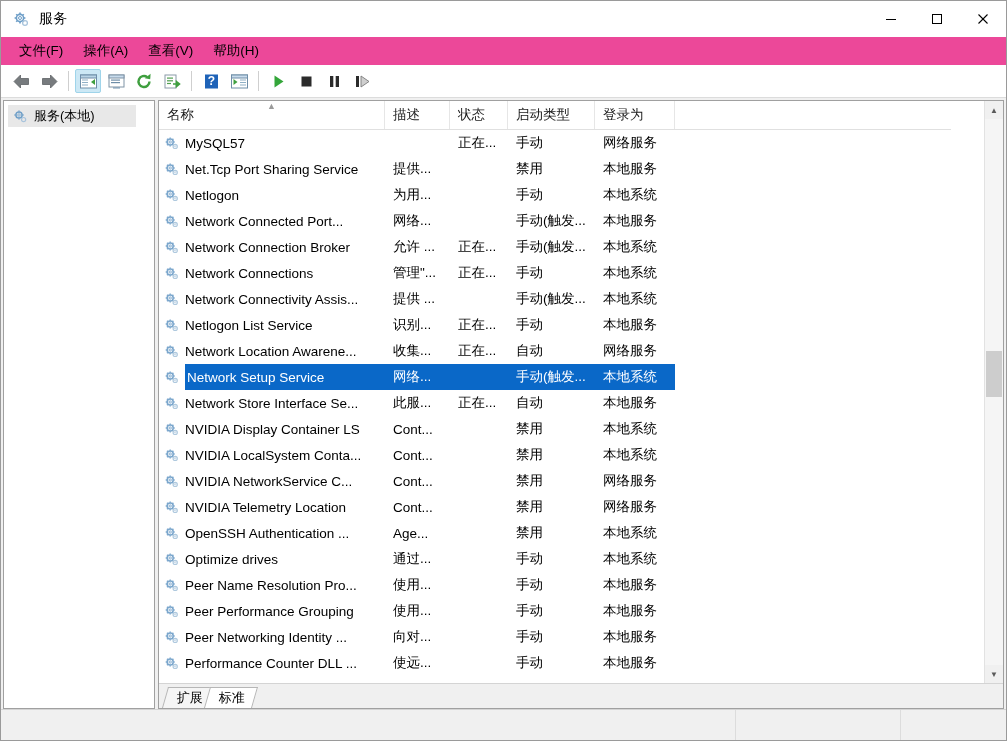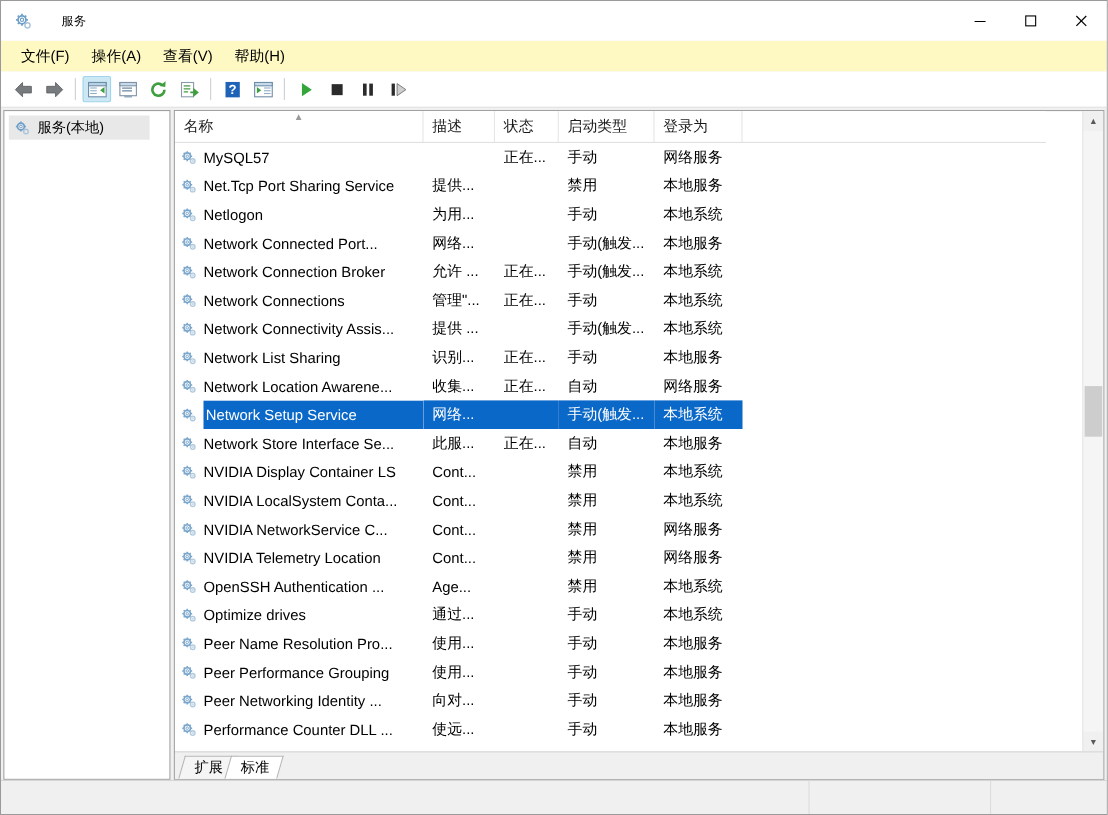--- a/index.html
+++ b/index.html
@@ -41,22 +41,22 @@
   }
   #title-icon {
     margin-left: 11px;
     width: 18px;
     height: 18px;
     display: flex;
     align-items: center;
     justify-content: center;
   }
   #title-text {
-    margin-left: 26px;
-    font-size: 11px;
+    margin-left: 9px;
+    font-size: 14px;
     color: #000;
     letter-spacing: .3px;
   }
   .caption-btns {
     position: absolute;
     right: 0; top: 0;
     height: 36px;
     display: flex;
   }
   .cap-btn {
@@ -66,21 +66,21 @@
     align-items: center;
     justify-content: center;
     background: transparent;
   }
   .cap-btn svg { display: block; }
 
   
   #menubar {
     height: 28px;
     min-height: 28px;
-    background: #fef9c3;
+    background: #ec4899;
     display: flex;
     align-items: center;
     padding-left: 8px;
     font-size: 13.5px;
   }
   .menu-item {
     padding: 3px 10px;
     color: #000;
     white-space: nowrap;
   }
@@ -738,21 +738,21 @@
     <line x1="9.5" y1="6" x2="10.7" y2="6"></line>
     <line x1="3.0" y1="2.8" x2="3.9" y2="3.7"></line>
     <line x1="8.5" y1="8.3" x2="9.4" y2="9.2"></line>
     <line x1="9.4" y1="2.8" x2="8.5" y2="3.7"></line>
     <line x1="3.9" y1="8.3" x2="3.0" y2="9.2"></line>
   </g>
   <circle cx="11.2" cy="10.4" r="2.1" fill="none" stroke="#afc9de" stroke-width="1.2"></circle>
   <circle cx="11.2" cy="10.4" r="0.7" fill="#ffffff" stroke="#afc9de" stroke-width="0.7"></circle>
 </svg>
                   </span>
-                  <span class="n-text">Network List Sharing</span>
+                  <span class="n-text">Netlogon List Service</span>
                 </div>
                 <div class="cell d-cell">识别...</div>
                 <div class="cell s-cell">正在...</div>
                 <div class="cell st-cell">手动</div>
                 <div class="cell l-cell">本地服务</div>
               </div>
               <div class="row">
                 <div class="cell n-cell">
                   <span class="svc-icon">
                     <svg width="16" height="15" viewBox="0 0 16 15">

